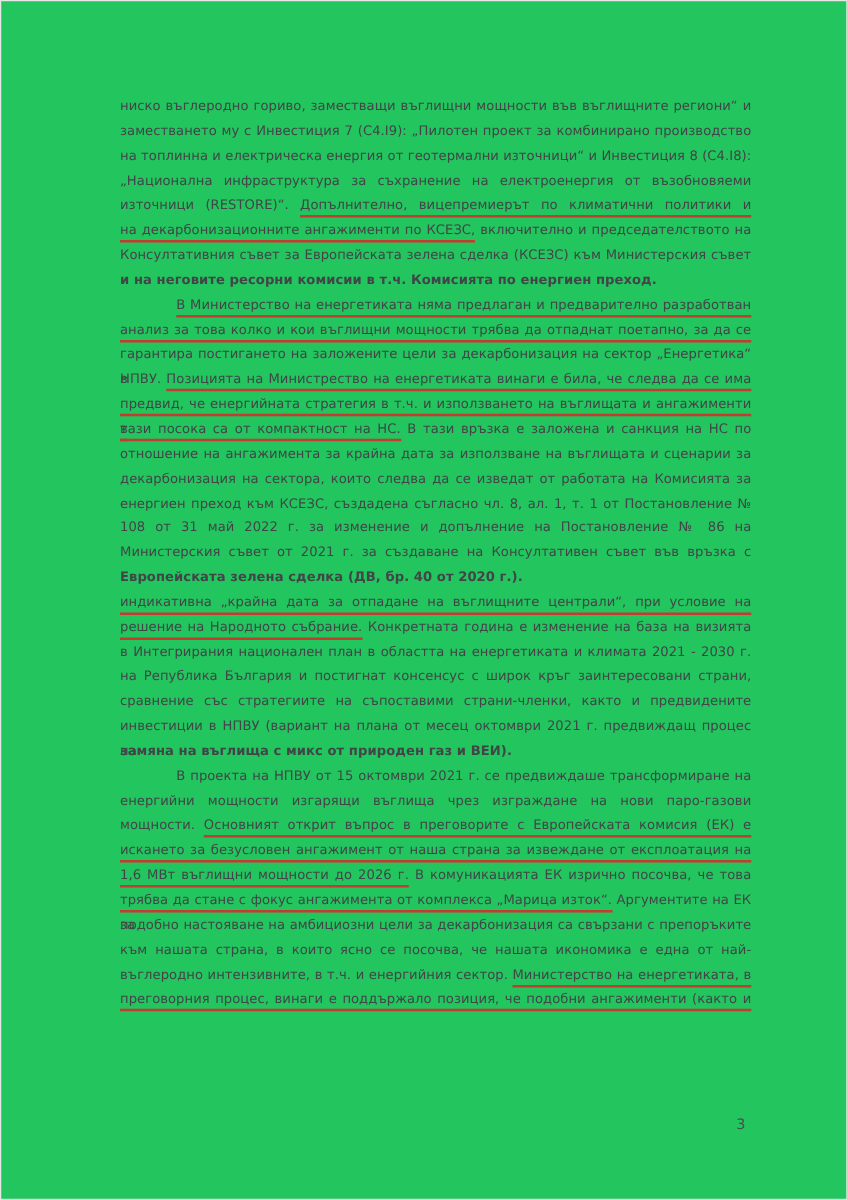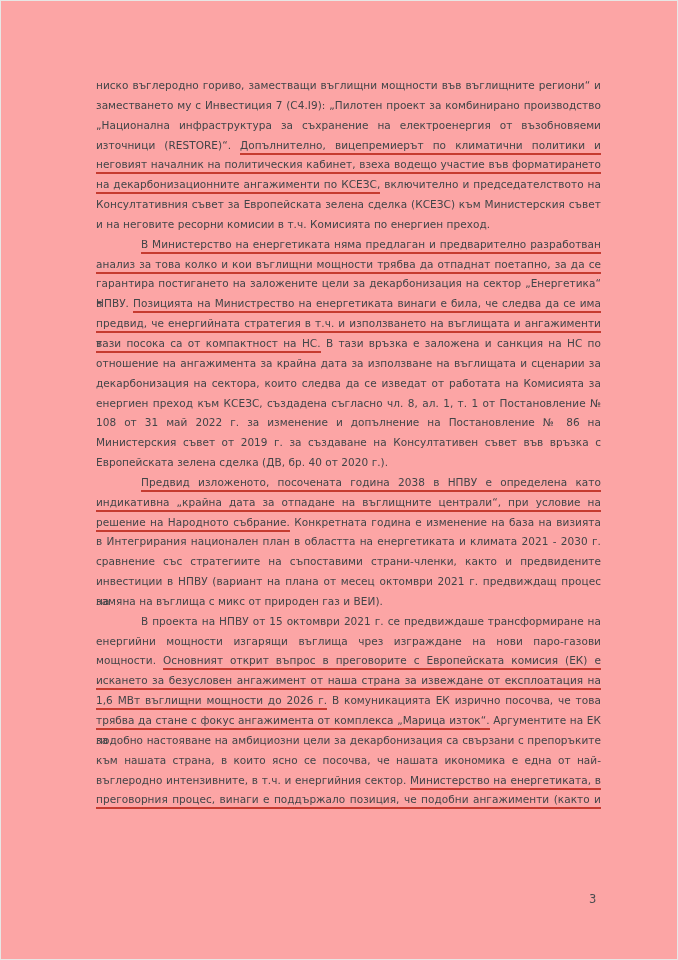--- a/index.html
+++ b/index.html
@@ -7,21 +7,21 @@
     padding: 0;
     width: 678px;
     height: 960px;
     background: #ffffff;
     font-family: "DejaVu Sans", "Liberation Sans", sans-serif;
   }
   .page {
     position: relative;
     width: 676px;
     height: 958px;
-    background: #fca5a5;
+    background: #22c55e;
     border: 1px solid #e7e7e5;
     box-sizing: content-box;
     overflow: hidden;
   }
   .text-block {
     position: absolute;
     left: 95px;
     top: 75px;
     width: 505px;
     color: #424548;
@@ -30,20 +30,21 @@
   }
   .line {
     height: 19.85px;
     line-height: 19.85px;
     text-align: justify;
     text-align-last: justify;
     white-space: normal;
   }
   .line.last {
     text-align-last: left;
+    font-weight: bold;
   }
   .line.indent {
     text-indent: 45px;
   }
   .u {
     border-bottom: 2px solid #c63b30;
     padding-bottom: 2px;
   }
   .page-number {
     position: absolute;
@@ -53,42 +54,42 @@
     color: #4a4d50;
   }
 </style>
 </head>
 <body>
 
 <div class="page">
   <div class="text-block">
       <div class="line"><span class="">ниско въглеродно гориво, заместващи въглищни мощности във въглищните региони“ и</span></div>
       <div class="line"><span class="">заместването му с Инвестиция 7 (C4.I9): „Пилотен проект за комбинирано производство</span></div>
+      <div class="line"><span class="">на топлинна и електрическа енергия от геотермални източници“ и Инвестиция 8 (C4.I8):</span></div>
       <div class="line"><span class="">„Национална инфраструктура за съхранение на електроенергия от възобновяеми</span></div>
       <div class="line"><span class="">източници (RESTORE)“. </span><span class="u">Допълнително, вицепремиерът по климатични политики и</span></div>
-      <div class="line"><span class="u">неговият началник на политическия кабинет, взеха водещо участие във форматирането</span></div>
       <div class="line"><span class="u">на декарбонизационните ангажименти по КСЕЗС,</span><span class=""> включително и председателството на</span></div>
       <div class="line"><span class="">Консултативния съвет за Европейската зелена сделка (КСЕЗС) към Министерския съвет</span></div>
       <div class="line last"><span class="">и на неговите ресорни комисии в т.ч. Комисията по енергиен преход.</span></div>
       <div class="line indent"><span class="u">В Министерство на енергетиката няма предлаган и предварително разработван</span></div>
       <div class="line"><span class="u">анализ за това колко и кои въглищни мощности трябва да отпаднат поетапно, за да се</span></div>
       <div class="line"><span class="">гарантира постигането на заложените цели за декарбонизация на сектор „Енергетика“ в</span></div>
       <div class="line"><span class="">НПВУ. </span><span class="u">Позицията на Министрество на енергетиката винаги е била, че следва да се има</span></div>
       <div class="line"><span class="u">предвид, че енергийната стратегия в т.ч. и използването на въглищата и ангажименти в</span></div>
       <div class="line"><span class="u">тази посока са от компактност на НС.</span><span class=""> В тази връзка е заложена и санкция на НС по</span></div>
       <div class="line"><span class="">отношение на ангажимента за крайна дата за използване на въглищата и сценарии за</span></div>
       <div class="line"><span class="">декарбонизация на сектора, които следва да се изведат от работата на Комисията за</span></div>
       <div class="line"><span class="">енергиен преход към КСЕЗС, създадена съгласно чл. 8, ал. 1, т. 1 от Постановление №</span></div>
       <div class="line"><span class="">108 от 31 май 2022 г. за изменение и допълнение на Постановление № 86 на</span></div>
-      <div class="line"><span class="">Министерския съвет от 2019 г. за създаване на Консултативен съвет във връзка с</span></div>
+      <div class="line"><span class="">Министерския съвет от 2021 г. за създаване на Консултативен съвет във връзка с</span></div>
       <div class="line last"><span class="">Европейската зелена сделка (ДВ, бр. 40 от 2020 г.).</span></div>
-      <div class="line indent"><span class="u">Предвид изложеното, посочената година 2038 в НПВУ е определена като</span></div>
       <div class="line"><span class="u">индикативна „крайна дата за отпадане на въглищните централи“, при условие на</span></div>
       <div class="line"><span class="u">решение на Народното събрание.</span><span class=""> Конкретната година е изменение на база на визията</span></div>
       <div class="line"><span class="">в Интегрирания национален план в областта на енергетиката и климата 2021 - 2030 г.</span></div>
+      <div class="line"><span class="">на Република България и постигнат консенсус с широк кръг заинтересовани страни,</span></div>
       <div class="line"><span class="">сравнение със стратегиите на съпоставими страни-членки, както и предвидените</span></div>
       <div class="line"><span class="">инвестиции в НПВУ (вариант на плана от месец октомври 2021 г. предвиждащ процес на</span></div>
       <div class="line last"><span class="">замяна на въглища с микс от природен газ и ВЕИ).</span></div>
       <div class="line indent"><span class="">В проекта на НПВУ от 15 октомври 2021 г. се предвиждаше трансформиране на</span></div>
       <div class="line"><span class="">енергийни мощности изгарящи въглища чрез изграждане на нови паро-газови</span></div>
       <div class="line"><span class="">мощности. </span><span class="u">Основният открит въпрос в преговорите с Европейската комисия (ЕК) е</span></div>
       <div class="line"><span class="u">искането за безусловен ангажимент от наша страна за извеждане от експлоатация на</span></div>
       <div class="line"><span class="u">1,6 МВт въглищни мощности до 2026 г.</span><span class=""> В комуникацията ЕК изрично посочва, че това</span></div>
       <div class="line"><span class="u">трябва да стане с фокус ангажимента от комплекса „Марица изток“.</span><span class=""> Аргументите на ЕК за</span></div>
       <div class="line"><span class="">подобно настояване на амбициозни цели за декарбонизация са свързани с препоръките</span></div>

